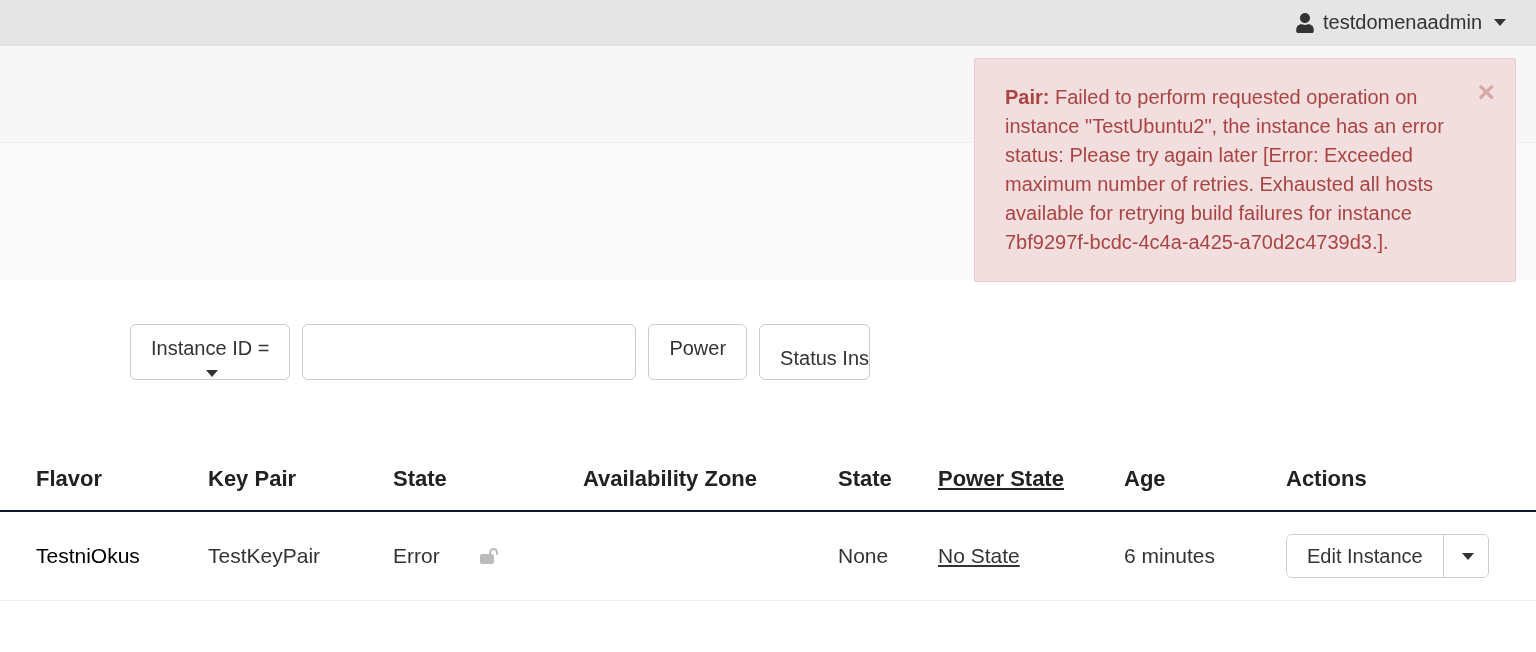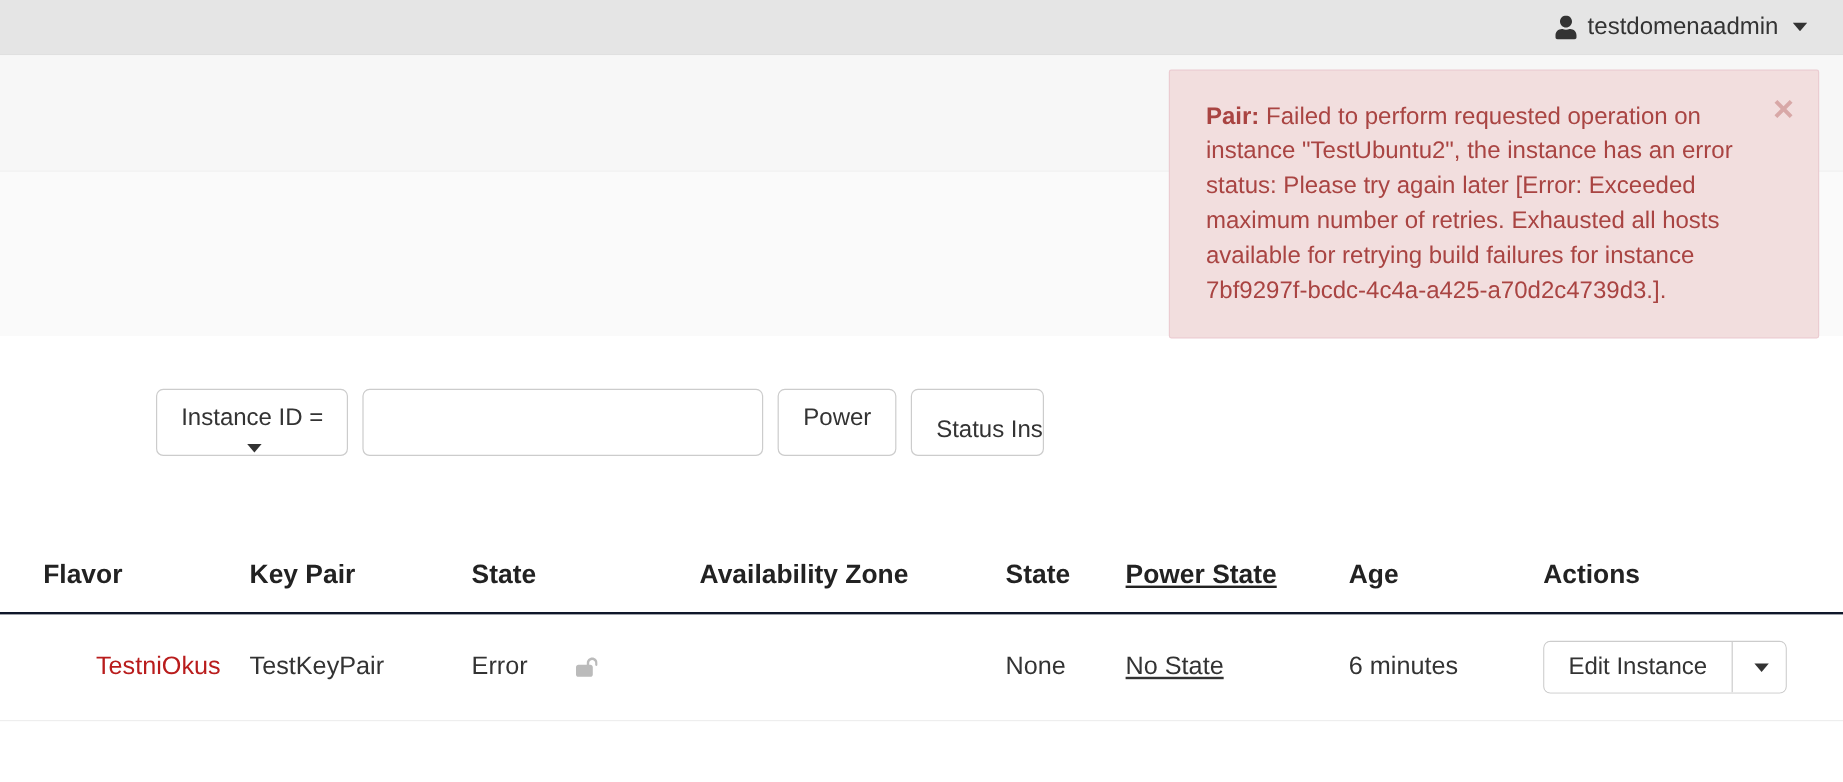--- a/index.html
+++ b/index.html
@@ -155,23 +155,22 @@
     }
     .col-flavor { width: 172px; }
     .col-keypair { width: 185px; }
     .col-status { width: 190px; display: flex; align-items: center; gap: 40px; }
     .col-az { width: 255px; }
     .col-task { width: 100px; }
     .col-power { width: 186px; text-decoration: underline; }
     .col-age { width: 162px; }
     .col-actions { flex: 1; }
     .row-link {
-      color: #b91c1c;
-      cursor: pointer;
-      margin-left: 44px;
+      color: #000000;
+      cursor: pointer;
     }
     .lock-svg {
       width: 18px;
       height: 20px;
       fill: #bbb;
     }
     .action-group {
       display: inline-flex;
       border: 1px solid #ccc;
       border-radius: 6px;

